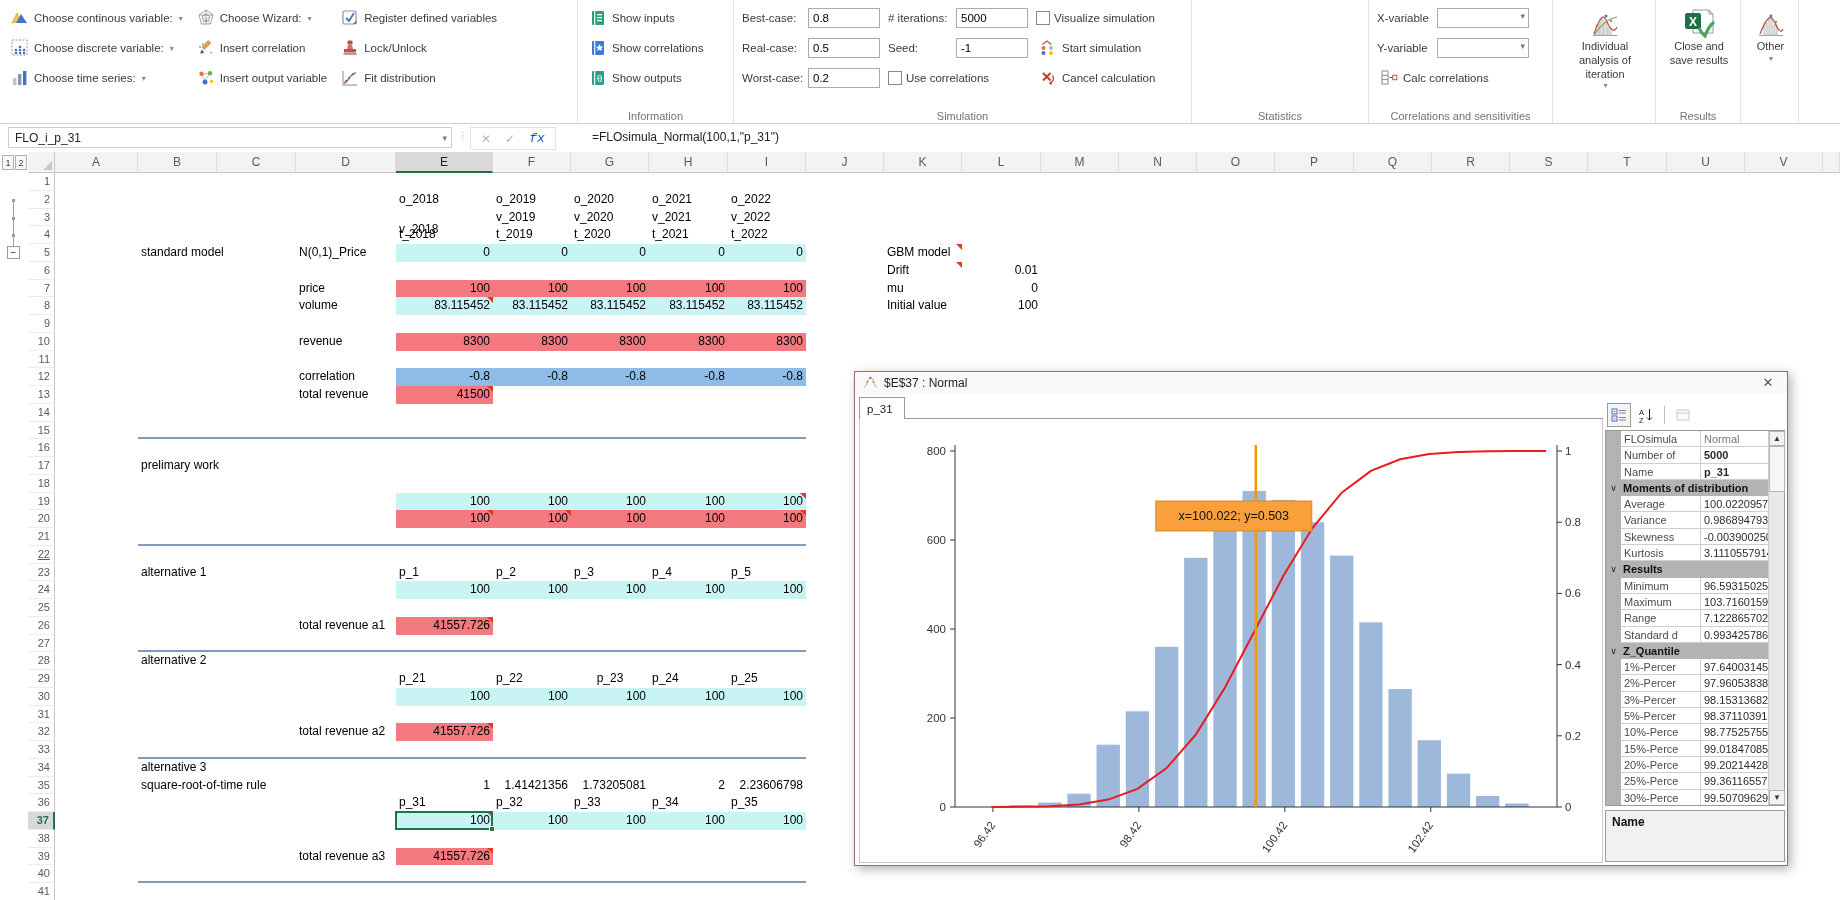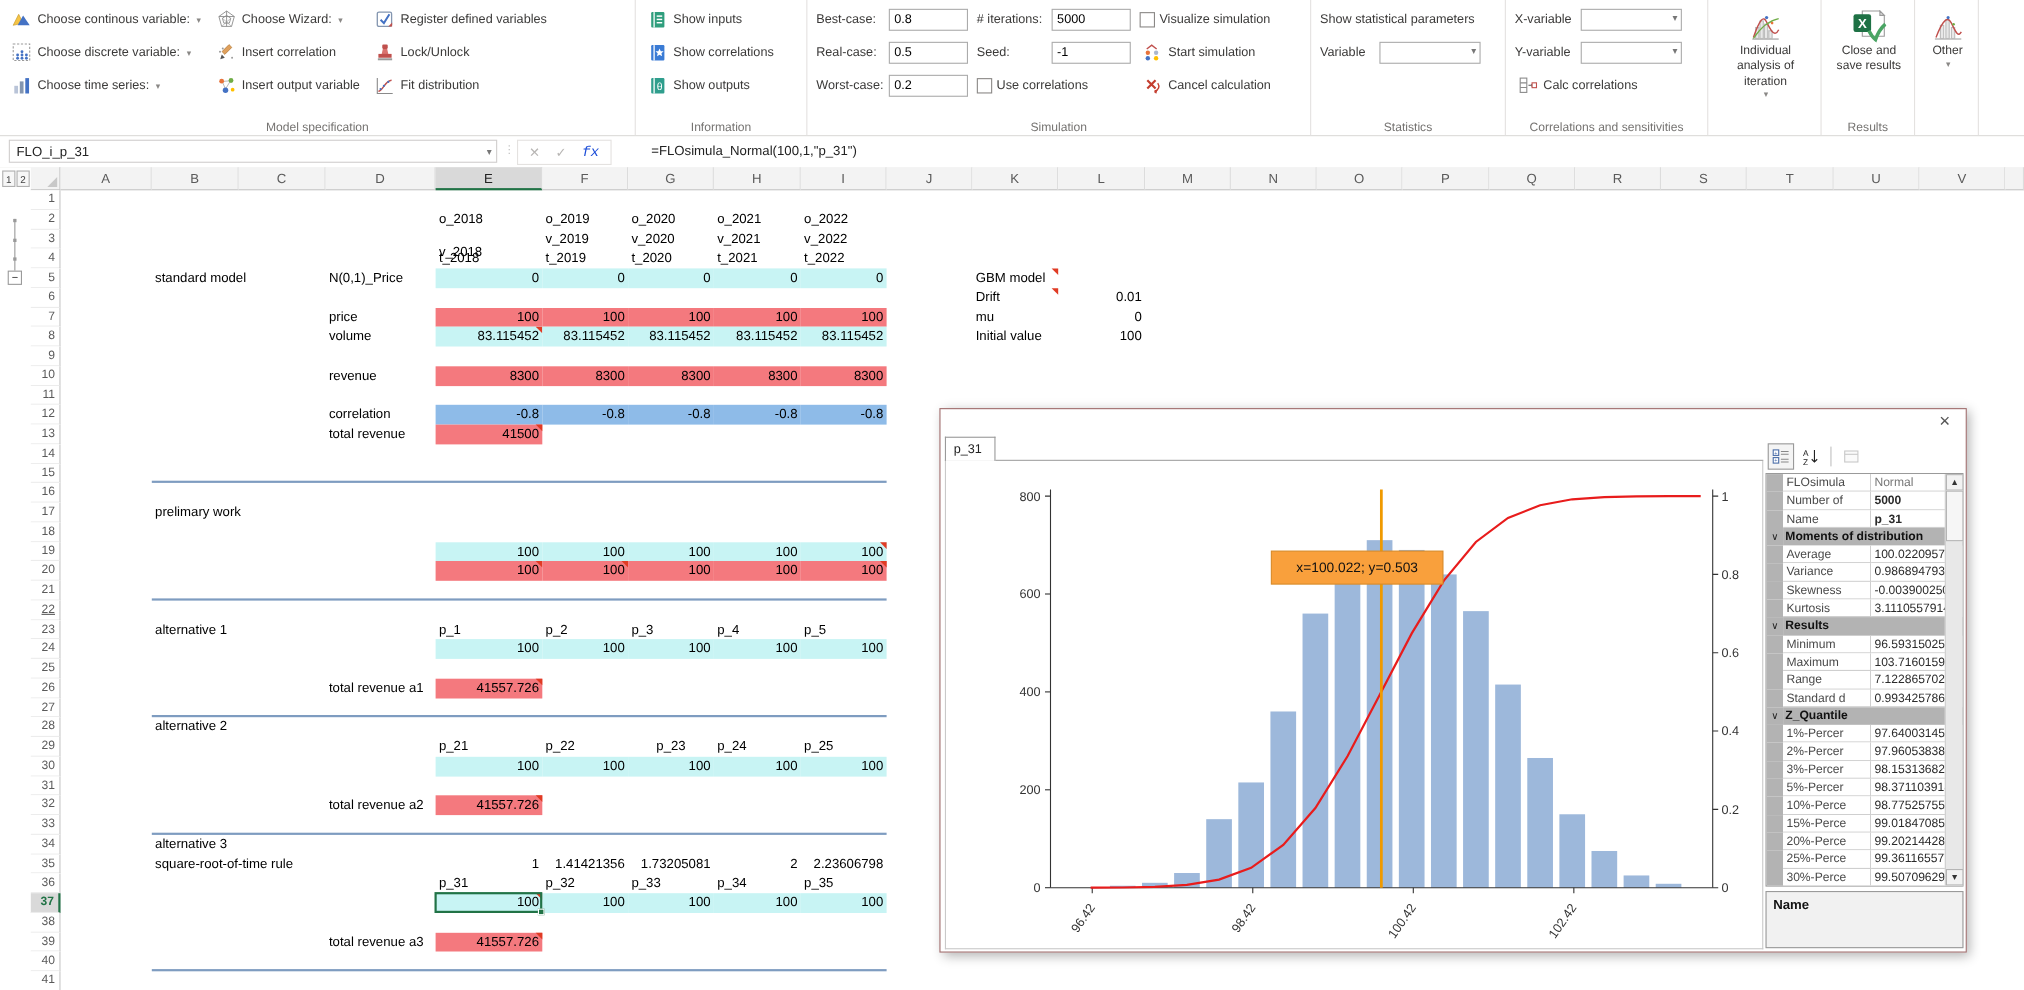--- a/index.html
+++ b/index.html
@@ -85,21 +85,20 @@
   #pg-thumb{position:absolute;left:0;top:15px;width:16px;height:46px;background:#f6f6f6;border:1px solid #b5b5b5;box-sizing:border-box;}
   #pg-name{position:absolute;left:750px;top:438px;width:180px;height:52px;background:#f1f1f1;
            border:1px solid #9a9a9a;box-sizing:border-box;padding:4px 6px;font-size:12px;font-weight:bold;color:#111;}
   text{font-family:"Liberation Sans",sans-serif;}
 </style>
 </head>
 <body>
 
 <div id="ribbon">
     <div class="rgroup" style="width: 578px;">
-      <div class="rgroup-label">Model specification</div>
       <div class="rcol">
         <div class="rbtn">
           <span class="ico">
             <svg width="18" height="18" viewBox="0 0 18 18">
               <path d="M1 14 L6 4 L10 12 Z" fill="#f6c445" stroke="#c79a2a" stroke-width="0.6"></path>
               <path d="M5 14 L10 5 L16 14 Z" fill="#4472c4"></path>
             </svg>
           </span>
           <span>Choose continous variable:</span>
           <span class="dd">▾</span>
@@ -305,27 +304,20 @@
               <path d="M13.5 6.5 C15.5 9.5 14.5 13 10.5 14" fill="none" stroke="#c43e2f" stroke-width="1.3"></path>
               <path d="M10 14.6 L13.2 12.8 L12.2 16.2 Z" fill="#c43e2f"></path>
             </svg>
           </span>
           <span>Cancel calculation</span>
         </div>
       </div>
     </div>
     <div class="rgroup" style="width: 177px;">
       <div class="rgroup-label">Statistics</div>
-      <div class="rcol">
-        <div class="rfieldrow">Show statistical parameters</div>
-        <div class="rfieldrow">
-          <span style="width: 50px;">Variable</span>
-          <span class="rselect"></span>
-        </div>
-      </div>
     </div>
     <div class="rgroup" style="width: 184px;">
       <div class="rgroup-label">Correlations and sensitivities</div>
       <div class="rcol">
         <div class="rfieldrow">
           <span style="width: 56px;">X-variable</span>
           <span class="rselect"></span>
         </div>
         <div class="rfieldrow">
           <span style="width: 56px;">Y-variable</span>
@@ -604,20 +596,29 @@
     <div class="divider" style="left: 138px; width: 668px; top: 285.25px; background: rgb(126, 156, 192);"></div>
     <div class="divider" style="left: 138px; width: 668px; top: 391.75px; background: rgb(126, 156, 192);"></div>
     <div class="divider" style="left: 138px; width: 668px; top: 498.25px; background: rgb(126, 156, 192);"></div>
     <div class="divider" style="left: 138px; width: 668px; top: 604.75px; background: rgb(126, 156, 192);"></div>
     <div class="divider" style="left: 138px; width: 668px; top: 729px; background: rgb(126, 156, 192);"></div>
     <div id="selbox" style="position: absolute; border: 2px solid rgb(33, 115, 70); box-sizing: border-box; left: 395px; top: 659px; width: 98px; height: 18.75px;"></div>
     <div id="selhandle" style="position: absolute; width: 6px; height: 6px; background: rgb(33, 115, 70); border: 1px solid rgb(255, 255, 255); left: 489px; top: 673.75px; box-sizing: border-box;"></div>
   </div>
 
 <div id="dialog">
+  <div id="dlg-title">
+    <span id="dlg-icon"><svg width="15" height="14" viewBox="0 0 15 14">
+          <path d="M1 12 C4 12 5 2 7.5 2 C10 2 11 12 14 12" fill="none" stroke="#c0aeae"></path>
+          <circle cx="4.5" cy="7" r="1" fill="#e8743b"></circle>
+          <circle cx="7.5" cy="3" r="1" fill="#4472c4"></circle>
+          <circle cx="10.5" cy="7" r="1" fill="#70ad47"></circle>
+        </svg></span>
+    <span>$E$37 : Normal</span>
+  </div>
   <div id="dlg-close">✕</div>
   <div id="dlg-tab">p_31</div>
   <div id="dlg-tabline"></div>
   <div id="chart-host"><svg width="742" height="442" viewBox="0 0 742 442">
         <rect x="148.997575757575" y="386.22" width="23.350303030303362" height="1.7799999999999727" fill="#9db8db"></rect>
         <rect x="178.18545454545418" y="383.55" width="23.350303030303362" height="4.449999999999989" fill="#9db8db"></rect>
         <rect x="207.37333333333234" y="374.65" width="23.350303030303362" height="13.350000000000023" fill="#9db8db"></rect>
         <rect x="236.56121212121155" y="325.7" width="23.350303030303362" height="62.30000000000001" fill="#9db8db"></rect>
         <rect x="265.74909090909074" y="292.325" width="23.350303030303362" height="95.67500000000001" fill="#9db8db"></rect>
         <rect x="294.9369696969689" y="227.8" width="23.350303030303362" height="160.2" fill="#9db8db"></rect>

